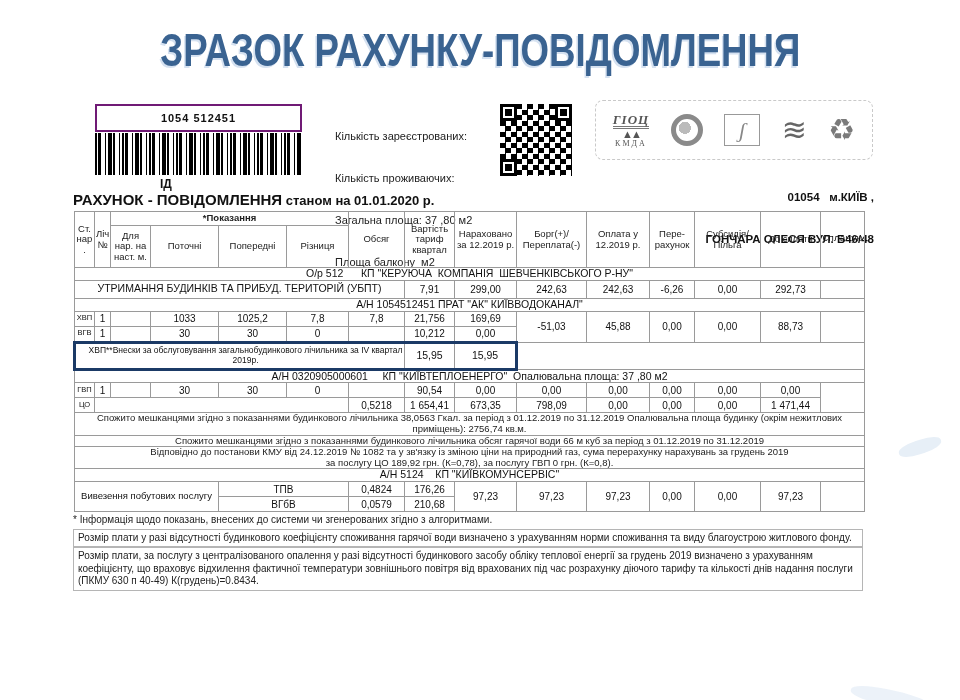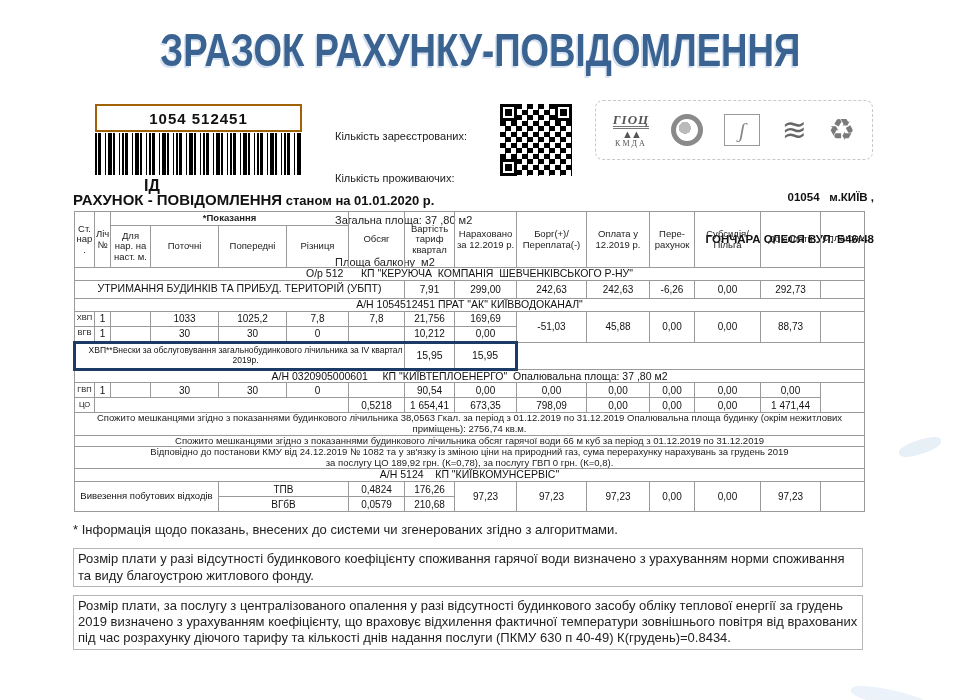--- a/index.html
+++ b/index.html
@@ -13,25 +13,25 @@
   .accent.a2{width:80px;height:16px;right:30px;bottom:-6px;transform:rotate(12deg);opacity:.8;}
   
   .sample-title{position:absolute;top:22px;left:0;width:960px;text-align:center;}
   .sample-title span{
     display:inline-block;transform:scaleX(.78);transform-origin:center;
     font-size:47px;font-weight:bold;letter-spacing:0;color:#3a6391;
     text-shadow:-2px 2px 0 rgba(178,201,228,.55);white-space:nowrap;
   }
   
   .acct-box{position:absolute;left:95px;top:104px;width:203px;height:24px;
-    border:2px solid #a16207;display:flex;align-items:center;justify-content:center;
-    font-weight:bold;font-size:15px;letter-spacing:1px;}
+    border:2px solid #701a75;display:flex;align-items:center;justify-content:center;
+    font-weight:bold;font-size:11px;letter-spacing:1px;}
   .barcode{position:absolute;left:95px;top:133px;width:207px;height:42px;
     background:repeating-linear-gradient(90deg,#000 0 2px,#fff 2px 3px,#000 3px 6px,#fff 6px 10px,#000 10px 11px,#fff 11px 13px,#000 13px 17px,#fff 17px 18px,#000 18px 20px,#fff 20px 24px,#000 24px 25px,#fff 25px 27px);}
-  .id-label{position:absolute;left:144px;top:177px;font-weight:bold;font-size:16px;}
+  .id-label{position:absolute;left:160px;top:177px;font-weight:bold;font-size:12px;}
   .meta-block{position:absolute;left:335px;top:101px;font-size:11px;line-height:14px;color:#222;white-space:pre-wrap;}
   
   .qr{position:absolute;left:500px;top:104px;width:72px;height:72px;
     background:repeating-conic-gradient(#000 0% 25%, #fff 0% 50%);background-size:11px 11px;}
   .qr .finder{position:absolute;width:17px;height:17px;border:3px solid #000;background:#fff;box-sizing:border-box;}
   .qr .finder::after{content:"";position:absolute;inset:2px;background:#000;}
   .qr .f-tl{left:0;top:0;} .qr .f-tr{right:0;top:0;} .qr .f-bl{left:0;bottom:0;}
   
   .logos{position:absolute;left:595px;top:100px;width:278px;height:60px;
     border:1px dashed #c9c9c9;border-radius:8px;display:flex;align-items:center;
@@ -75,21 +75,21 @@
   tr.hl td.hl-first{border-left:3px solid #1b3a66;padding-left:12px;}
   tr.hl td.hl-last{border-right:3px solid #1b3a66;}
   tr.hl td.after-hl{border-top:1px solid transparent;border-bottom:1px solid #9a9a9a;border-right:1px solid #9a9a9a;border-left:none;}
   td.fee-label{text-align:left;font-size:8.5px;line-height:1.15;padding-left:1px;}
   td.fee-val{font-size:10.5px;}
   
   td.para{border:1px solid #adadad;text-align:left;font-size:9.5px;line-height:1.25;padding:2px 3px;color:#222;}
   td.waste-label{text-align:left;font-size:9.5px;vertical-align:top;padding-left:1px;white-space:nowrap;}
   
   .bold-note{font-weight:bold;font-size:10.5px;margin:6px 0 4px 0;}
-  .fnbox{border:1px solid #b5b5b5;font-size:13px;line-height:1.25;padding:2px 4px;margin-top:8px;color:#222;width:780px;box-sizing:content-box;}
+  .fnbox{border:1px solid #b5b5b5;font-size:10px;line-height:1.25;padding:2px 4px;margin-top:0;color:#222;width:780px;box-sizing:content-box;}
   .fnbox.noborder{border:none;padding-left:0;}
   .fnbox.hl2{border:3px solid #1b3a66;padding:2px 4px;}
 </style>
 </head>
 <body>
 
 <div class="accent a1"></div>
 <div class="accent a2"></div>
 
 <div class="sample-title">
@@ -280,21 +280,21 @@
         <div>Відповідно до постанови КМУ від 24.12.2019 № 1082 та у зв'язку із зміною ціни на природний газ, сума перерахунку нарахувань за грудень 2019</div>
         <div>за послугу ЦО 189,92 грн. (К=0,78),  за послугу ГВП 0 грн. (К=0,8).</div>
       </td>
     </tr>
 
     <tr>
       <td class="section" colspan="15">А/Н 5124    КП "КИЇВКОМУНСЕРВІС"</td>
     </tr>
 
     <tr class="meter">
-      <td class="waste-label" colspan="4" rowspan="2">Вивезення побутових відходів</td>
+      <td class="waste-label" colspan="4" rowspan="2">Вивезення побутових послугу</td>
       <td colspan="2">ТПВ</td>
       <td>0,4824</td>
       <td>176,26</td>
       <td class="span2" rowspan="2">97,23</td>
       <td class="span2" rowspan="2">97,23</td>
       <td class="span2" rowspan="2">97,23</td>
       <td class="span2" rowspan="2">0,00</td>
       <td class="span2" rowspan="2">0,00</td>
       <td class="span2" rowspan="2">97,23</td>
       <td class="paybox" rowspan="2"></td>

